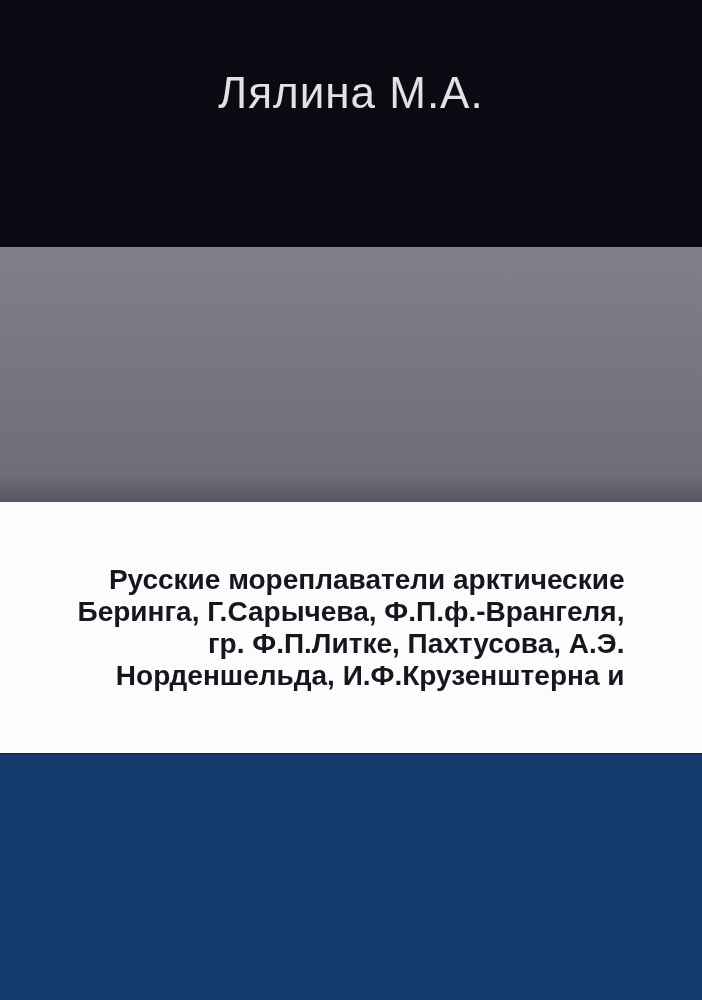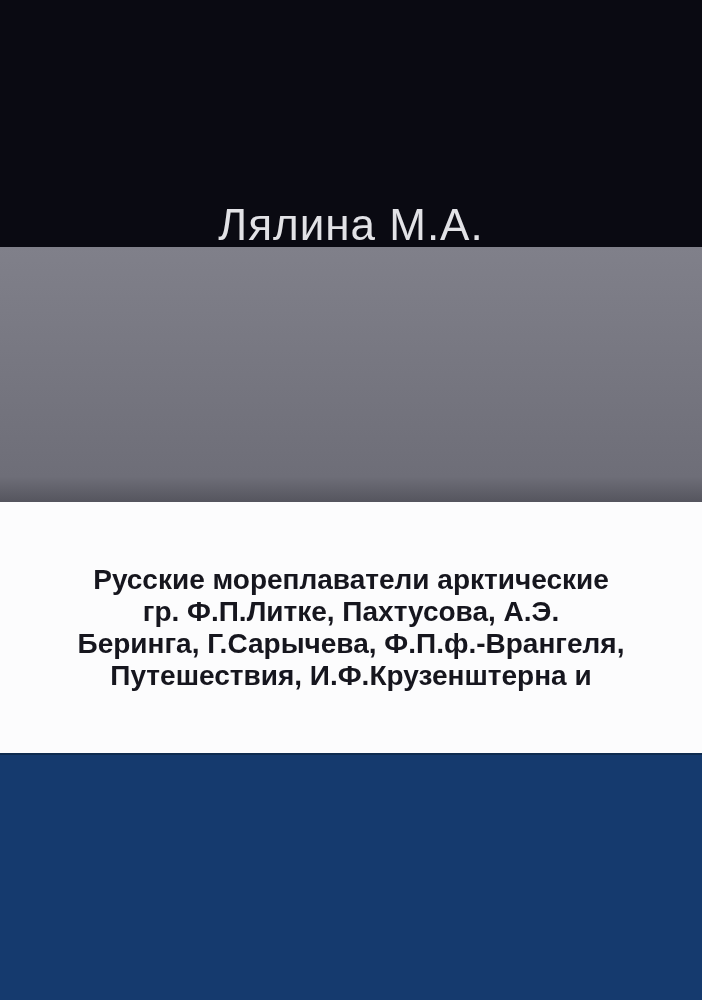--- a/index.html
+++ b/index.html
@@ -17,22 +17,22 @@
     width: 702px;
     height: 1000px;
     display: flex;
     flex-direction: column;
   }
   .band-author {
     height: 247px;
     background: var(--top-band, #0a0a12);
     display: flex;
     justify-content: center;
-    align-items: flex-end;
-    padding-top: 52px;
+    align-items: flex-start;
+    padding-top: 71px;
     box-sizing: border-box;
   }
   .author-name {
     color: var(--author-text, #e2e2e6);
     font-size: 44px;
     font-weight: 400;
     line-height: 1;
     letter-spacing: 1px;
     white-space: nowrap;
   }
@@ -45,21 +45,21 @@
       var(--gray-band-edge, #55555e) 100%
     );
   }
   .band-title {
     height: 251px;
     background: var(--title-band, #fcfcfd);
     display: flex;
     flex-direction: column;
     justify-content: center;
     align-items: center;
-    text-align: center;
+    text-align: right;
   }
   .book-title {
     color: var(--title-text, #16161e);
     font-size: 28px;
     font-weight: 700;
     line-height: 32px;
   }
   .title-line {
     white-space: nowrap;
   }
@@ -77,21 +77,21 @@
 
   <div class="band-author">
     <div class="author-name">Лялина М.А.</div>
   </div>
 
   <div class="band-gray"></div>
 
   <div class="band-title">
     <div class="book-title">
       <div class="title-line">Русские мореплаватели арктические</div>
+      <div class="title-line">Беринга, Г.Сарычева, Ф.П.ф.-Врангеля,</div>
       <div class="title-line">гр. Ф.П.Литке, Пахтусова, А.Э.</div>
-      <div class="title-line">Беринга, Г.Сарычева, Ф.П.ф.-Врангеля,</div>
-      <div class="title-line">Путешествия, И.Ф.Крузенштерна и</div>
+      <div class="title-line">Норденшельда, И.Ф.Крузенштерна и</div>
     </div>
   </div>
 
   <div class="band-bottom"></div>
 
 </div>
 
 </body></html>

